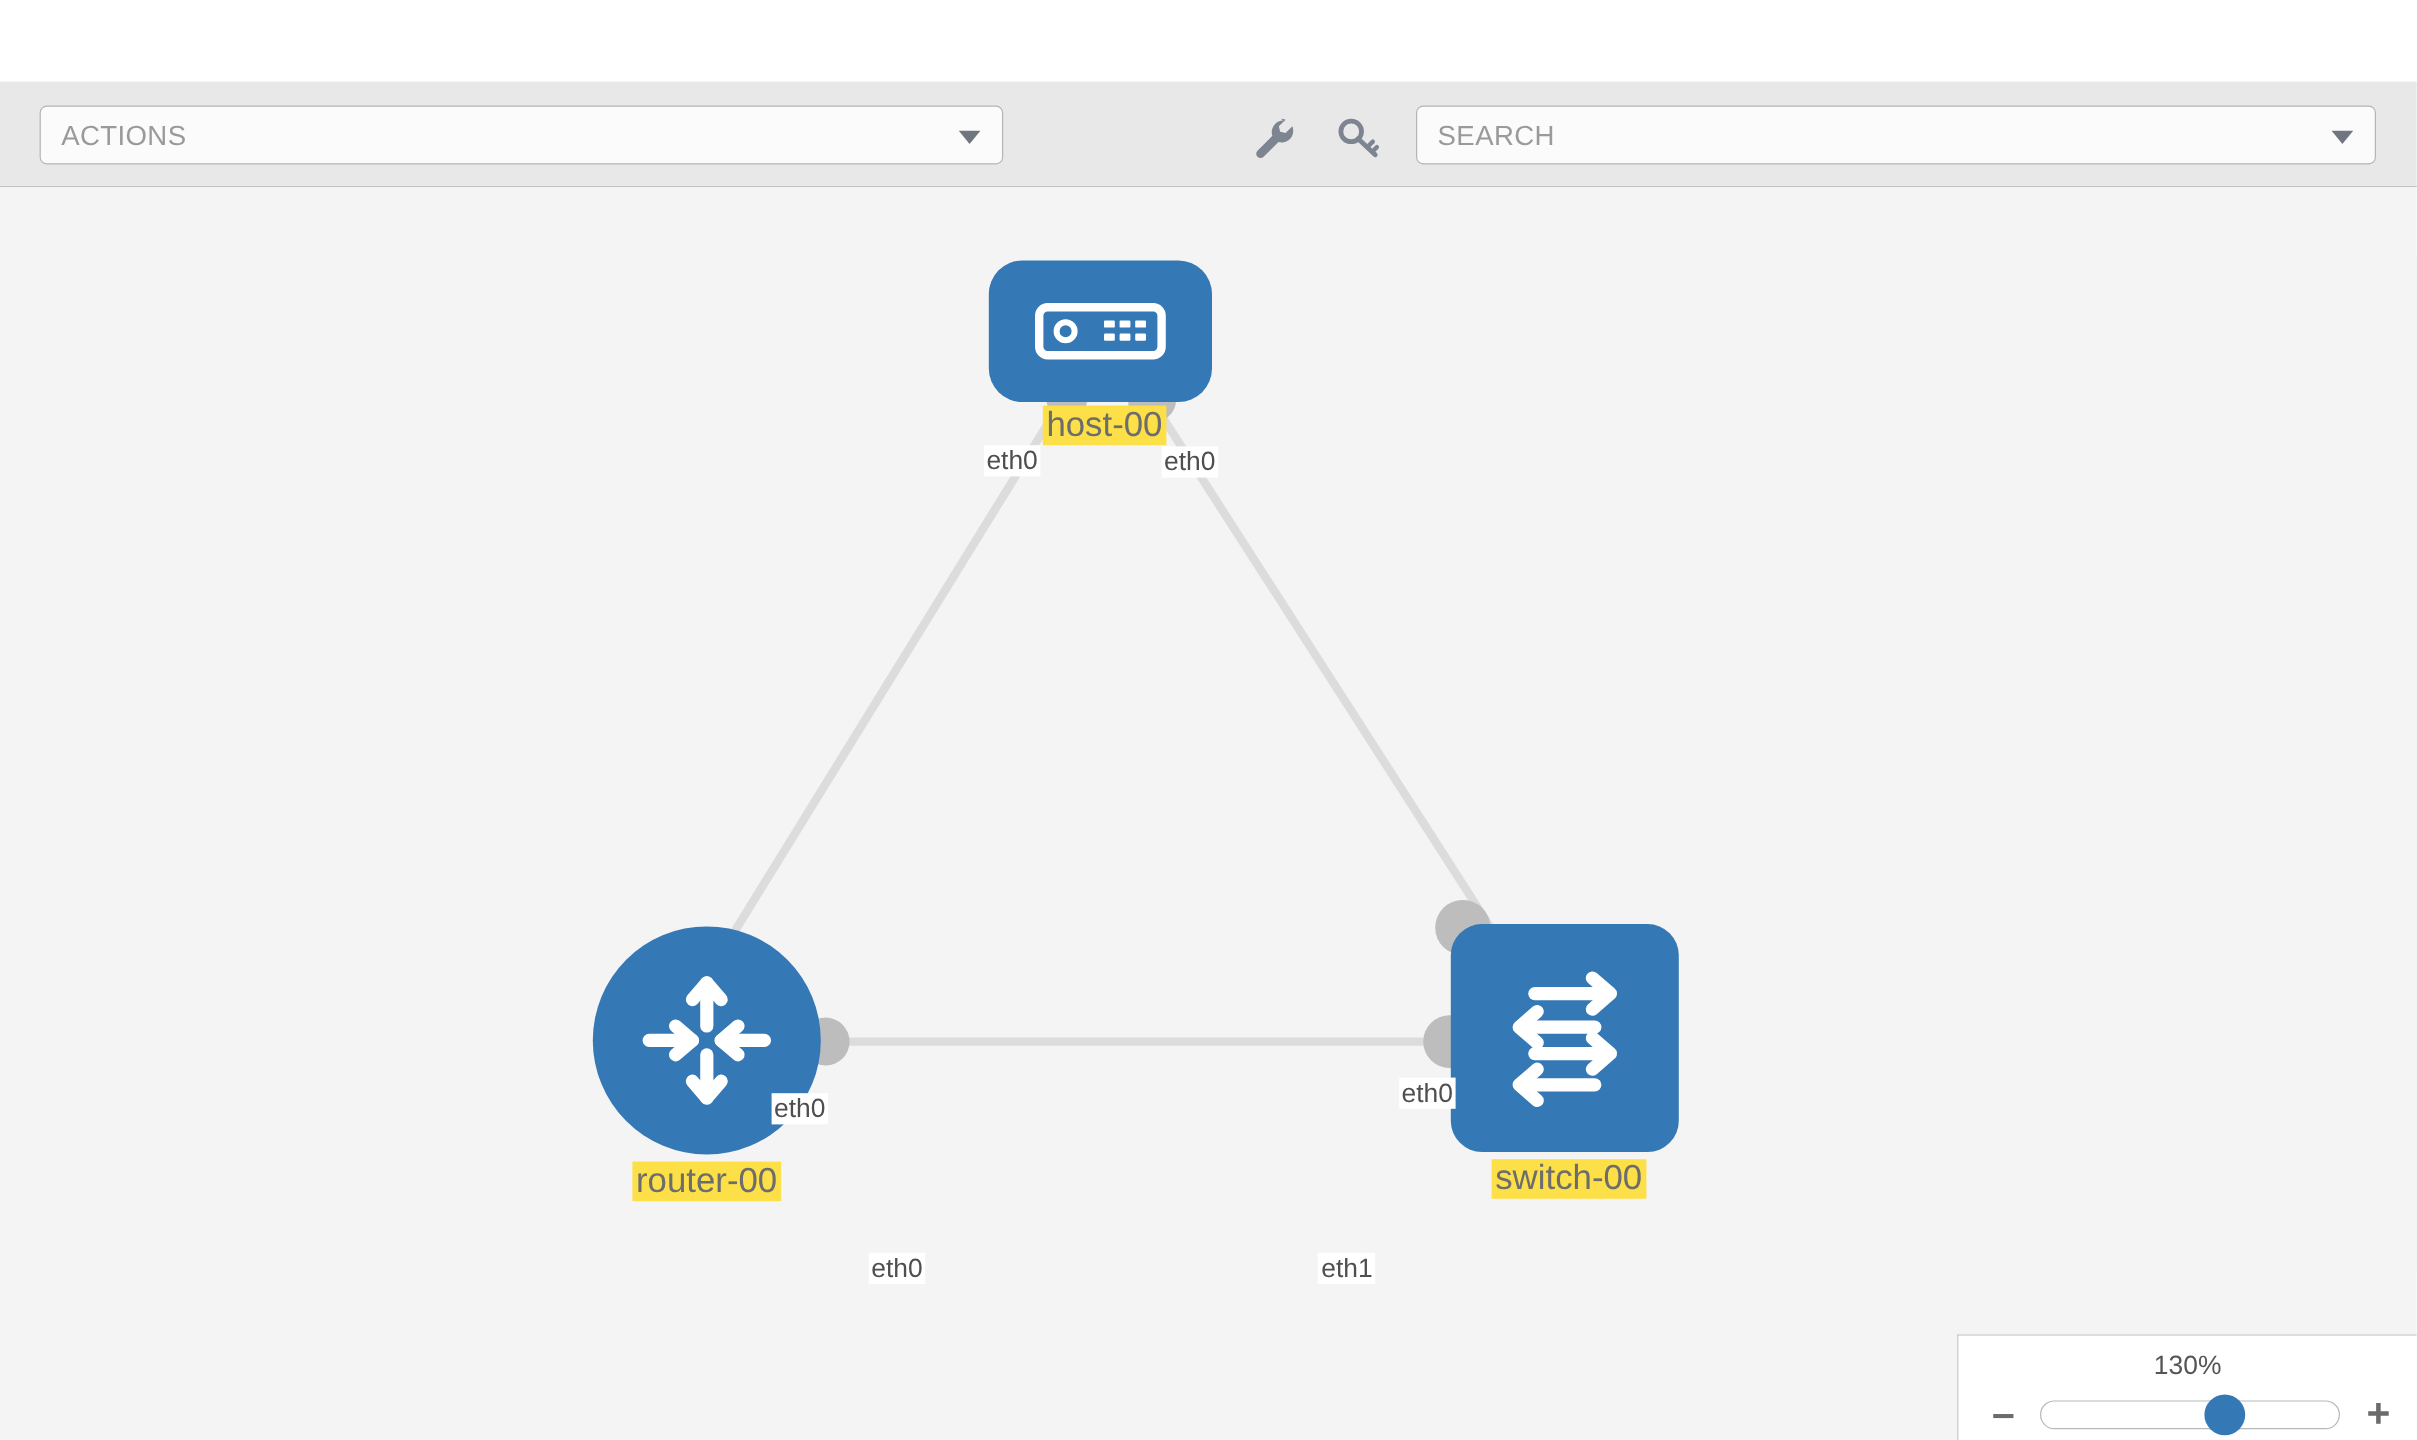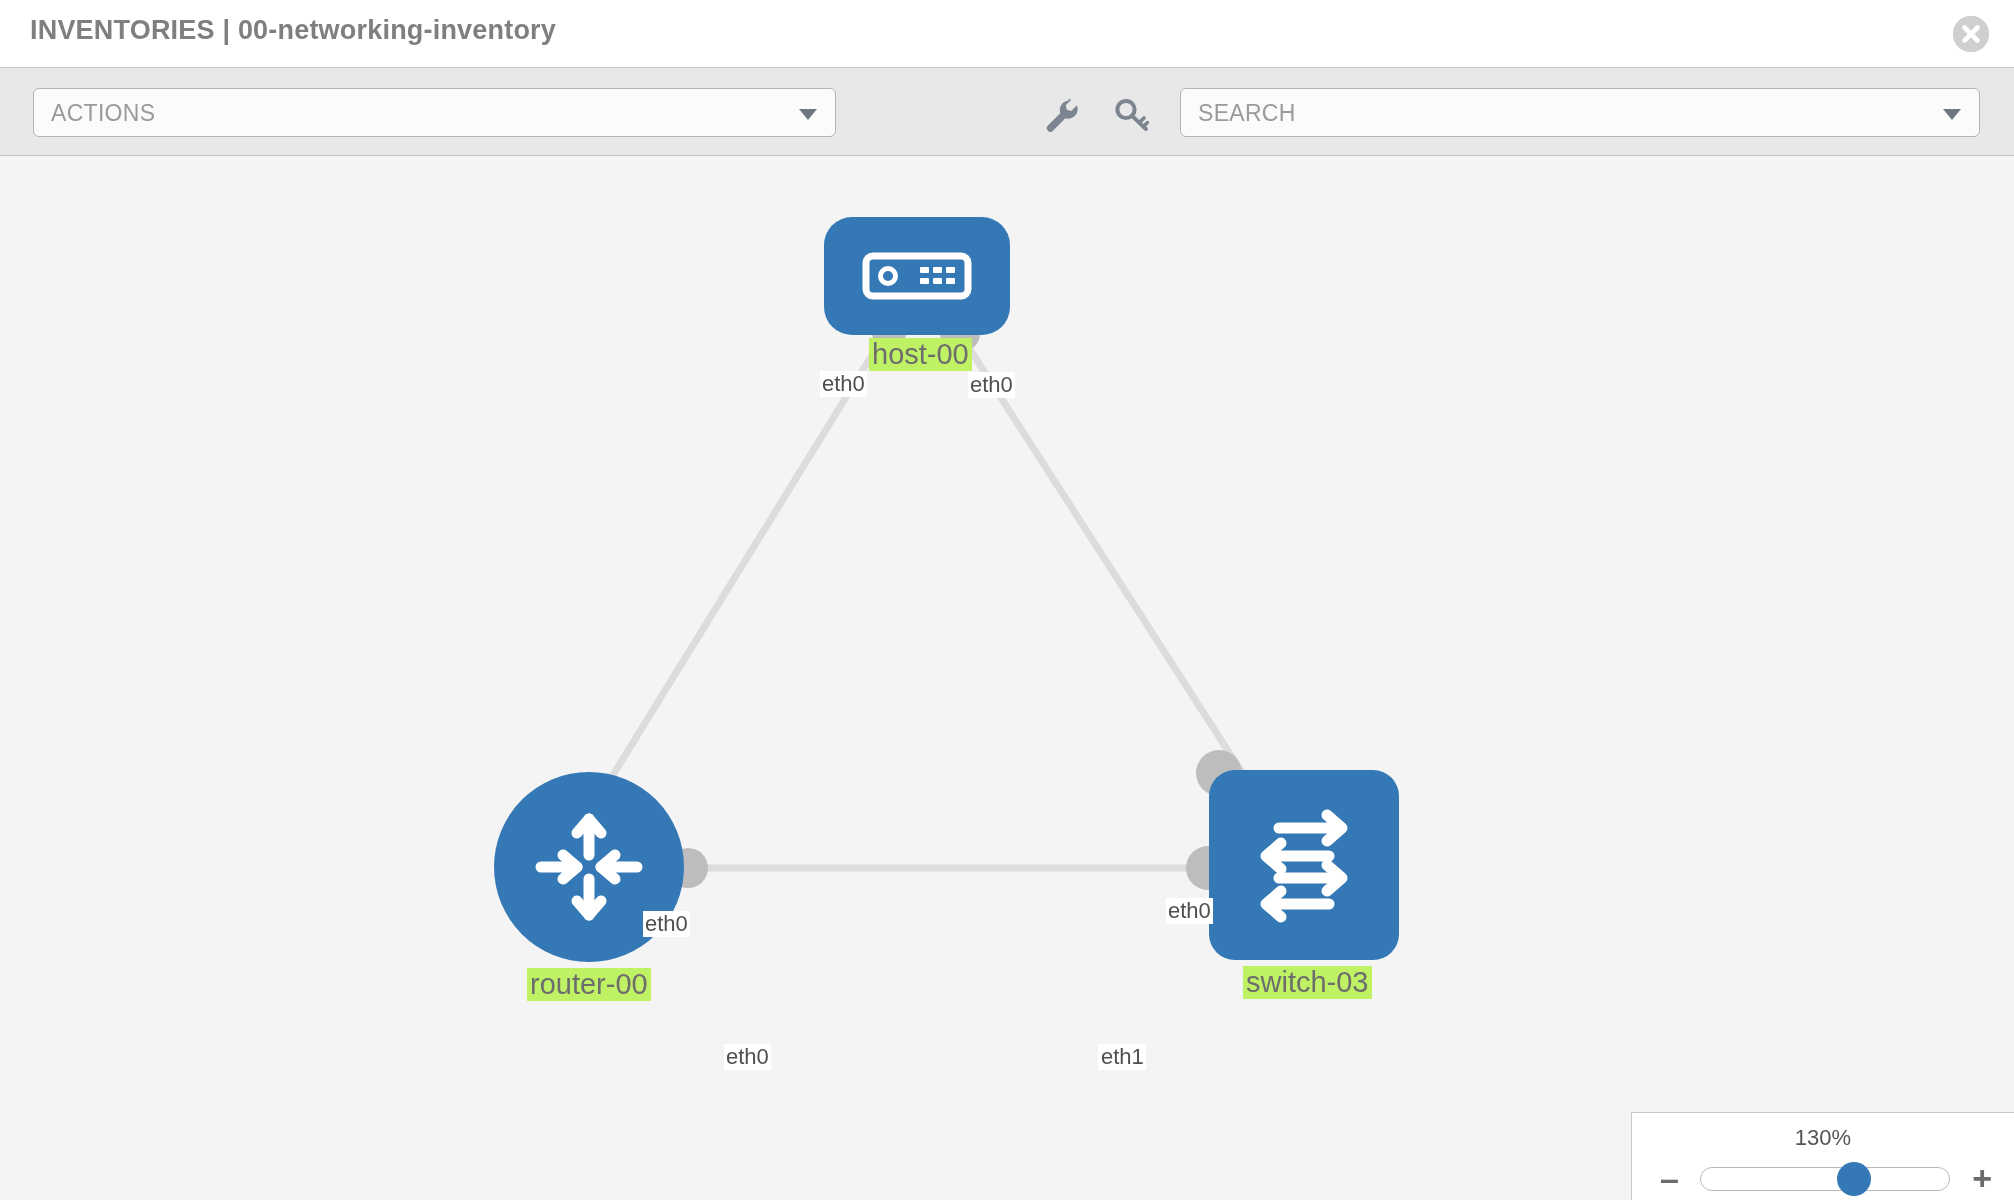--- a/index.html
+++ b/index.html
@@ -91,21 +91,21 @@
 
   #node-router { left: 494px; top: 616px; width: 190px; height: 190px; }
   #node-router .node-shape { width: 190px; height: 190px; border-radius: 50%; }
 
   #node-switch { left: 1209px; top: 614px; width: 190px; height: 190px; }
   #node-switch .node-shape { width: 190px; height: 190px; border-radius: 26px; }
 
   .node-label {
     position: absolute;
     font-size: 29px; color: #6d6d6d;
-    background: #bef264;
+    background: #fde047;
     white-space: nowrap;
     padding: 0 3px;
   }
   #label-host   { left: 869px; top: 182px; }
   #label-router { left: 527px; top: 812px; }
   #label-switch { left: 1243px; top: 810px; }
 
   .port {
     position: absolute;
     background: #bdbdbd;
@@ -152,29 +152,20 @@
     position: absolute; top: -6px; left: 157px;
     width: 34px; height: 34px; border-radius: 50%;
     background: #3479b5; cursor: pointer;
   }
 </style>
 </head>
 <body>
 
 <div id="app">
 
-  <div class="header">
-    <div class="page-title">INVENTORIES | 00-networking-inventory</div>
-    <div class="close-btn">
-      <svg viewBox="0 0 36 36">
-        <circle cx="18" cy="18" r="18" fill="#cfcfcf"></circle>
-        <path d="M11.5 11.5 L24.5 24.5 M24.5 11.5 L11.5 24.5" stroke="#ffffff" stroke-width="4.6" stroke-linecap="round"></path>
-      </svg>
-    </div>
-  </div>
 
   <div class="toolbar">
 
     <div class="field" id="actions-field">
       <span class="ftext">ACTIONS</span>
       <span class="caret"></span>
     </div>
 
     <div class="tool-icon" id="wrench-btn">
       <svg viewBox="0 0 38 38">
@@ -259,21 +250,21 @@
               <path d="M84 50 H22"></path>
                 <path d="M36 37 L21 50 L36 63"></path>
               <path d="M34 72 H96"></path>
                 <path d="M82 59 L97 72 L82 85"></path>
               <path d="M84 98 H22"></path>
                 <path d="M36 85 L21 98 L36 111"></path>
             </g>
           </svg>
         </div>
       </div>
-      <div class="node-label" id="label-switch">switch-03</div>
+      <div class="node-label" id="label-switch">switch-00</div>
 
       <div class="edge-label" style="left:820px; top:195px;">eth0</div>
       <div class="edge-label" style="left:968px; top:196px;">eth0</div>
       <div class="edge-label" style="left:643px; top:735px;">eth0</div>
       <div class="edge-label" style="left:1166px; top:722px;">eth0</div>
       <div class="edge-label" style="left:724px; top:868px;">eth0</div>
       <div class="edge-label" style="left:1098px; top:868px;">eth</div>
       <div class="edge-label" style="left:1099px; top:868px;">eth1</div>
     </div>
 

